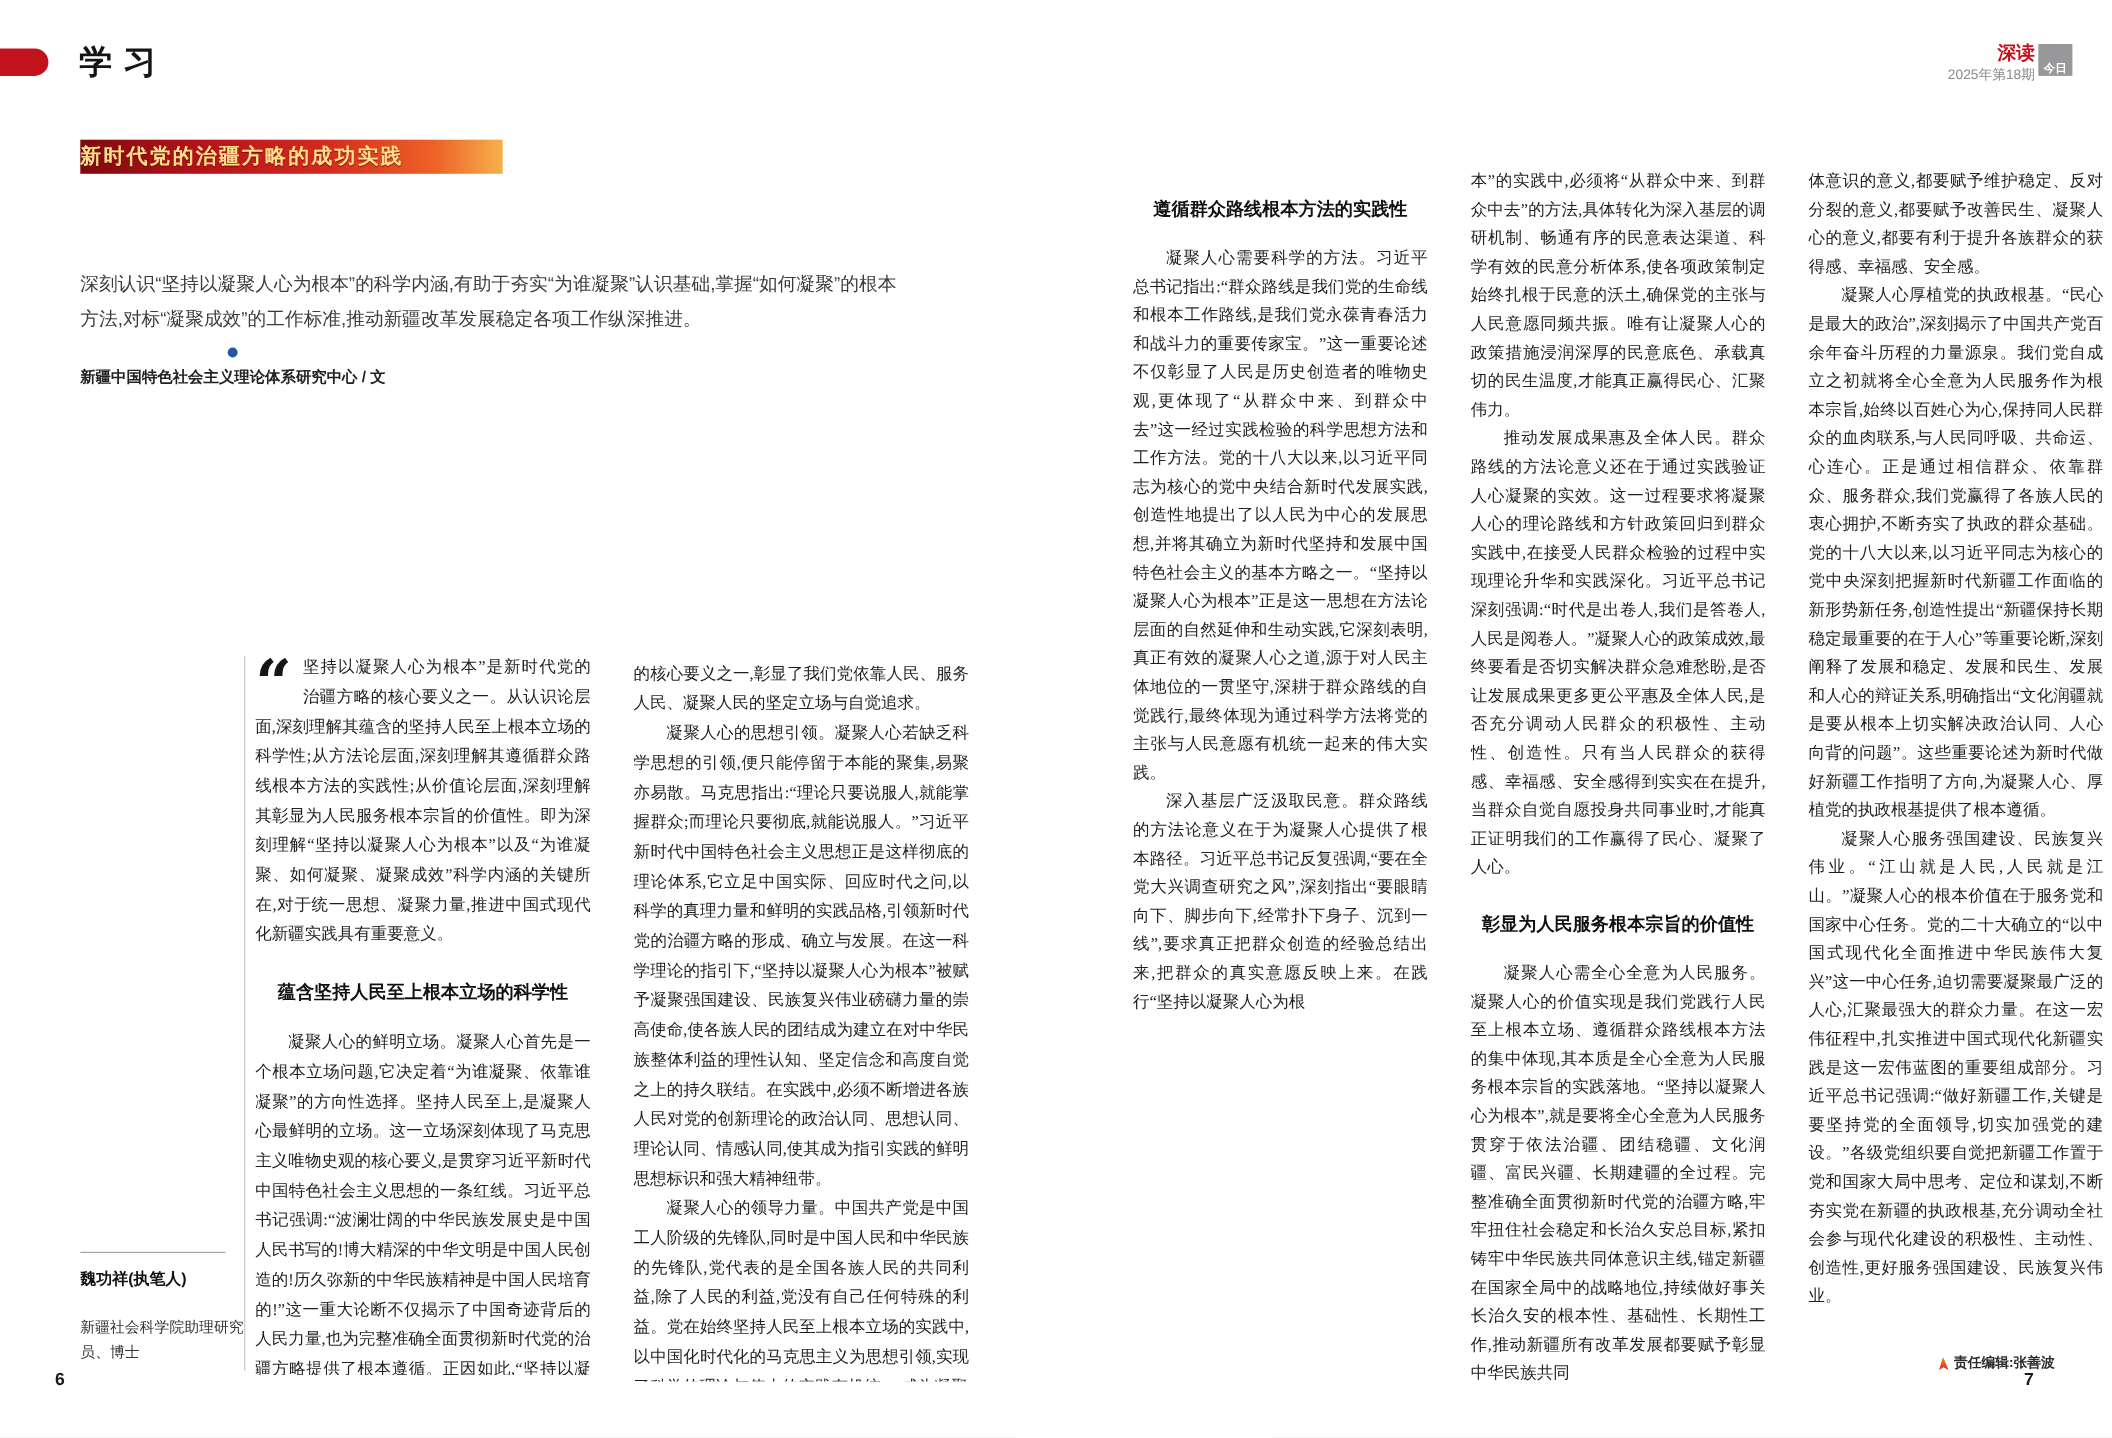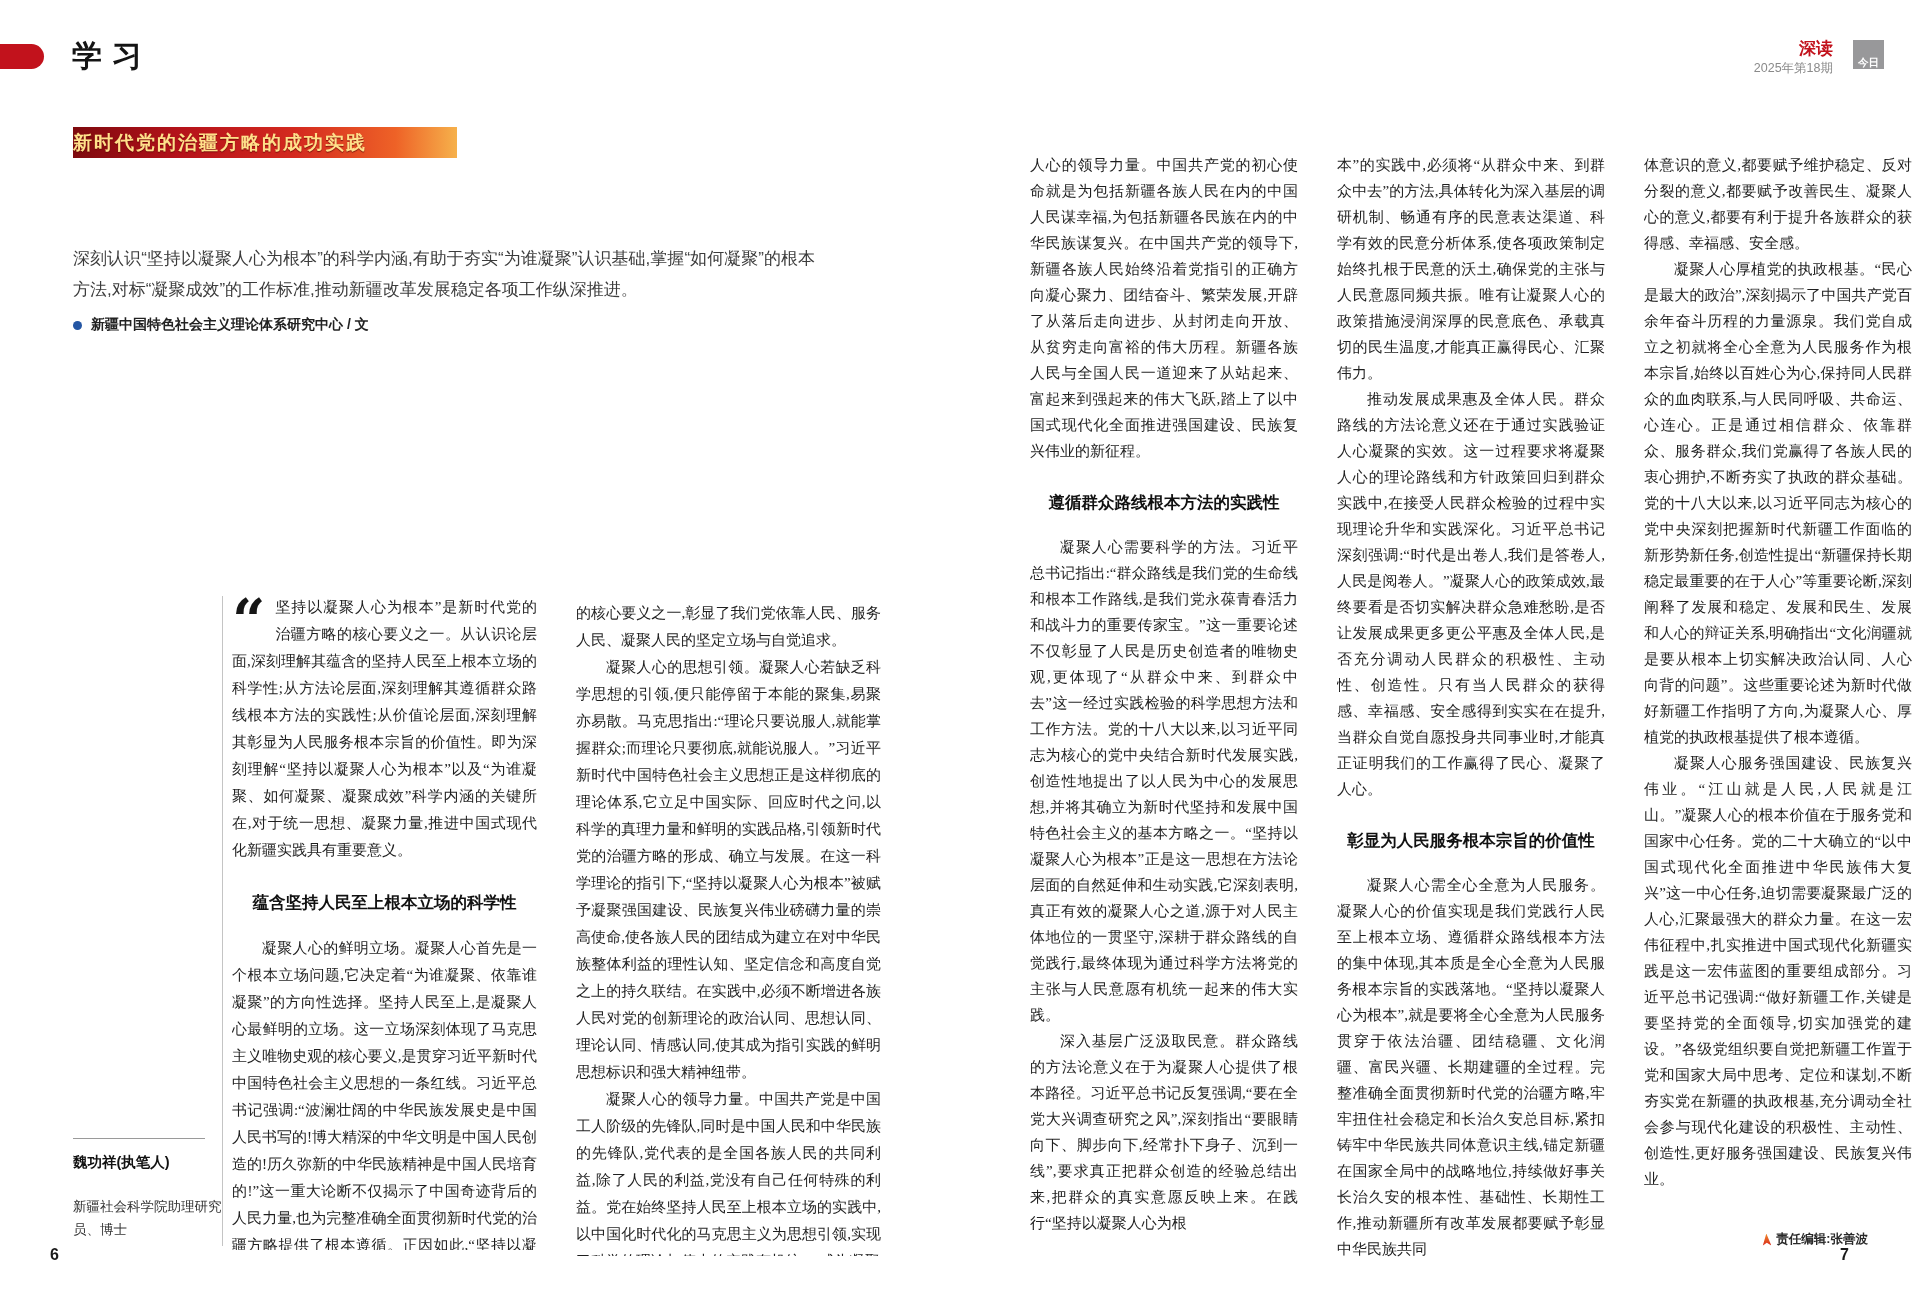--- a/index.html
+++ b/index.html
@@ -15,42 +15,42 @@
   body{background:#e8e8e8;font-family:"Liberation Serif","DejaVu Serif",serif;}
   .spread{position:relative;width:1920px;height:1307px;background:#ffffff;overflow:hidden;}
 
   
   .red-tab{position:absolute;left:0;top:44px;width:44px;height:25px;background:var(--accent-red);
     border-radius:0 14px 14px 0;}
   .section-tab{position:absolute;left:72px;top:36px;font-size:30px;letter-spacing:10px;
     color:#141414;font-family:"DejaVu Serif","Liberation Serif",serif;font-weight:600;}
 
   
-  .masthead{position:absolute;right:36px;top:40px;display:flex;align-items:flex-start;gap:20px;}
+  .masthead{position:absolute;right:36px;top:40px;display:flex;align-items:flex-start;gap:3px;}
   .masthead .mh-text{text-align:right;}
   .mh-column{font-size:17px;font-weight:bold;color:var(--accent-red);
     font-family:"Liberation Sans","DejaVu Sans",sans-serif;line-height:1.0;}
   .mh-issue{font-size:12.5px;color:var(--muted);margin-top:3px;
     font-family:"Liberation Sans","DejaVu Sans",sans-serif;}
   .mh-logo{width:31px;height:29px;background:var(--logo-gray);color:#fff;text-align:center;
     font-family:"Liberation Sans","DejaVu Sans",sans-serif;font-size:10.5px;font-weight:bold;
     line-height:1.25;padding-top:16px;}
 
   
   .kicker{position:absolute;left:73px;top:127px;width:384px;height:31px;
     background:linear-gradient(90deg,#7e0a0e 0%,#b5121a 28%,#d42a1f 58%,#ee6227 84%,#f6b14b 100%);
     color:var(--banner-gold);font-family:"Liberation Sans","DejaVu Sans",sans-serif;
     font-weight:bold;font-size:19px;letter-spacing:2px;line-height:31px;text-align:left;
     text-shadow:0 1px 1px rgba(90,0,0,.7);}
   .title{position:absolute;left:73px;top:168px;width:760px;font-size:37px;font-weight:900;
     color:#0d0d0d;font-family:"Liberation Sans","DejaVu Sans",sans-serif;letter-spacing:0.5px;}
   .deck{position:absolute;left:73px;top:243px;width:742px;font-size:17px;line-height:1.85;
     color:#3c3c3c;font-family:"Liberation Sans","DejaVu Sans",sans-serif;text-align:justify;}
   .byline{position:absolute;left:73px;top:316px;display:flex;align-items:center;gap:9px;
-    font-family:"Liberation Sans","DejaVu Sans",sans-serif;font-size:14px;font-weight:bold;color:#222;}
+    font-family:"Liberation Sans","DejaVu Sans",sans-serif;font-size:14px;font-weight:bold;color:#222;flex-direction:column;}
   .byline .dot{width:9px;height:9px;border-radius:50%;background:var(--byline-blue);flex:0 0 auto;}
 
   
   .col{position:absolute;color:var(--ink);text-align:justify;overflow:hidden;}
   .col-left{font-size:15px;line-height:27px;}
   .col-right{font-size:15px;line-height:26px;}
   .col-a{left:232px;top:594px;width:305px;height:656px;}
   .col-b{left:576px;top:600px;width:305px;height:656px;}
   .col-c{left:1030px;top:152px;width:268px;height:1106px;}
   .col-d{left:1337px;top:152px;width:268px;height:1106px;}
@@ -111,21 +111,20 @@
       <p class="blk-quote"><span class="bigquote">“</span>坚持以凝聚人心为根本”是新时代党的治疆方略的核心要义之一。从认识论层面,深刻理解其蕴含的坚持人民至上根本立场的科学性;从方法论层面,深刻理解其遵循群众路线根本方法的实践性;从价值论层面,深刻理解其彰显为人民服务根本宗旨的价值性。即为深刻理解“坚持以凝聚人心为根本”以及“为谁凝聚、如何凝聚、凝聚成效”科学内涵的关键所在,对于统一思想、凝聚力量,推进中国式现代化新疆实践具有重要意义。</p>
       <h3 class="blk-heading">蕴含坚持人民至上根本立场的科学性</h3>
       <p class="blk-para">凝聚人心的鲜明立场。凝聚人心首先是一个根本立场问题,它决定着“为谁凝聚、依靠谁凝聚”的方向性选择。坚持人民至上,是凝聚人心最鲜明的立场。这一立场深刻体现了马克思主义唯物史观的核心要义,是贯穿习近平新时代中国特色社会主义思想的一条红线。习近平总书记强调:“波澜壮阔的中华民族发展史是中国人民书写的!博大精深的中华文明是中国人民创造的!历久弥新的中华民族精神是中国人民培育的!”这一重大论断不仅揭示了中国奇迹背后的人民力量,也为完整准确全面贯彻新时代党的治疆方略提供了根本遵循。正因如此,“坚持以凝聚人心为根本”被确立为新时代党的治疆方略</p>
     </div>
   <div class="col col-left col-b">
       <p class="blk-cont">的核心要义之一,彰显了我们党依靠人民、服务人民、凝聚人民的坚定立场与自觉追求。</p>
       <p class="blk-para">凝聚人心的思想引领。凝聚人心若缺乏科学思想的引领,便只能停留于本能的聚集,易聚亦易散。马克思指出:“理论只要说服人,就能掌握群众;而理论只要彻底,就能说服人。”习近平新时代中国特色社会主义思想正是这样彻底的理论体系,它立足中国实际、回应时代之问,以科学的真理力量和鲜明的实践品格,引领新时代党的治疆方略的形成、确立与发展。在这一科学理论的指引下,“坚持以凝聚人心为根本”被赋予凝聚强国建设、民族复兴伟业磅礴力量的崇高使命,使各族人民的团结成为建立在对中华民族整体利益的理性认知、坚定信念和高度自觉之上的持久联结。在实践中,必须不断增进各族人民对党的创新理论的政治认同、思想认同、理论认同、情感认同,使其成为指引实践的鲜明思想标识和强大精神纽带。</p>
       <p class="blk-para">凝聚人心的领导力量。中国共产党是中国工人阶级的先锋队,同时是中国人民和中华民族的先锋队,党代表的是全国各族人民的共同利益,除了人民的利益,党没有自己任何特殊的利益。党在始终坚持人民至上根本立场的实践中,以中国化时代化的马克思主义为思想引领,实现了科学的理论与伟大的实践有机统一,成为凝聚</p>
     </div>
   <div class="col col-right col-c">
-      <p class="blk-cont">人心的领导力量。中国共产党的初心使命就是为包括新疆各族人民在内的中国人民谋幸福,为包括新疆各民族在内的中华民族谋复兴。在中国共产党的领导下,新疆各族人民始终沿着党指引的正确方向凝心聚力、团结奋斗、繁荣发展,开辟了从落后走向进步、从封闭走向开放、从贫穷走向富裕的伟大历程。新疆各族人民与全国人民一道迎来了从站起来、富起来到强起来的伟大飞跃,踏上了以中国式现代化全面推进强国建设、民族复兴伟业的新征程。</p>
       <h3 class="blk-heading">遵循群众路线根本方法的实践性</h3>
       <p class="blk-para">凝聚人心需要科学的方法。习近平总书记指出:“群众路线是我们党的生命线和根本工作路线,是我们党永葆青春活力和战斗力的重要传家宝。”这一重要论述不仅彰显了人民是历史创造者的唯物史观,更体现了“从群众中来、到群众中去”这一经过实践检验的科学思想方法和工作方法。党的十八大以来,以习近平同志为核心的党中央结合新时代发展实践,创造性地提出了以人民为中心的发展思想,并将其确立为新时代坚持和发展中国特色社会主义的基本方略之一。“坚持以凝聚人心为根本”正是这一思想在方法论层面的自然延伸和生动实践,它深刻表明,真正有效的凝聚人心之道,源于对人民主体地位的一贯坚守,深耕于群众路线的自觉践行,最终体现为通过科学方法将党的主张与人民意愿有机统一起来的伟大实践。</p>
       <p class="blk-para">深入基层广泛汲取民意。群众路线的方法论意义在于为凝聚人心提供了根本路径。习近平总书记反复强调,“要在全党大兴调查研究之风”,深刻指出“要眼睛向下、脚步向下,经常扑下身子、沉到一线”,要求真正把群众创造的经验总结出来,把群众的真实意愿反映上来。在践行“坚持以凝聚人心为根</p>
     </div>
   <div class="col col-right col-d">
       <p class="blk-cont">本”的实践中,必须将“从群众中来、到群众中去”的方法,具体转化为深入基层的调研机制、畅通有序的民意表达渠道、科学有效的民意分析体系,使各项政策制定始终扎根于民意的沃土,确保党的主张与人民意愿同频共振。唯有让凝聚人心的政策措施浸润深厚的民意底色、承载真切的民生温度,才能真正赢得民心、汇聚伟力。</p>
       <p class="blk-para">推动发展成果惠及全体人民。群众路线的方法论意义还在于通过实践验证人心凝聚的实效。这一过程要求将凝聚人心的理论路线和方针政策回归到群众实践中,在接受人民群众检验的过程中实现理论升华和实践深化。习近平总书记深刻强调:“时代是出卷人,我们是答卷人,人民是阅卷人。”凝聚人心的政策成效,最终要看是否切实解决群众急难愁盼,是否让发展成果更多更公平惠及全体人民,是否充分调动人民群众的积极性、主动性、创造性。只有当人民群众的获得感、幸福感、安全感得到实实在在提升,当群众自觉自愿投身共同事业时,才能真正证明我们的工作赢得了民心、凝聚了人心。</p>
       <h3 class="blk-heading">彰显为人民服务根本宗旨的价值性</h3>
       <p class="blk-para">凝聚人心需全心全意为人民服务。凝聚人心的价值实现是我们党践行人民至上根本立场、遵循群众路线根本方法的集中体现,其本质是全心全意为人民服务根本宗旨的实践落地。“坚持以凝聚人心为根本”,就是要将全心全意为人民服务贯穿于依法治疆、团结稳疆、文化润疆、富民兴疆、长期建疆的全过程。完整准确全面贯彻新时代党的治疆方略,牢牢扭住社会稳定和长治久安总目标,紧扣铸牢中华民族共同体意识主线,锚定新疆在国家全局中的战略地位,持续做好事关长治久安的根本性、基础性、长期性工作,推动新疆所有改革发展都要赋予彰显中华民族共同</p>
     </div>

